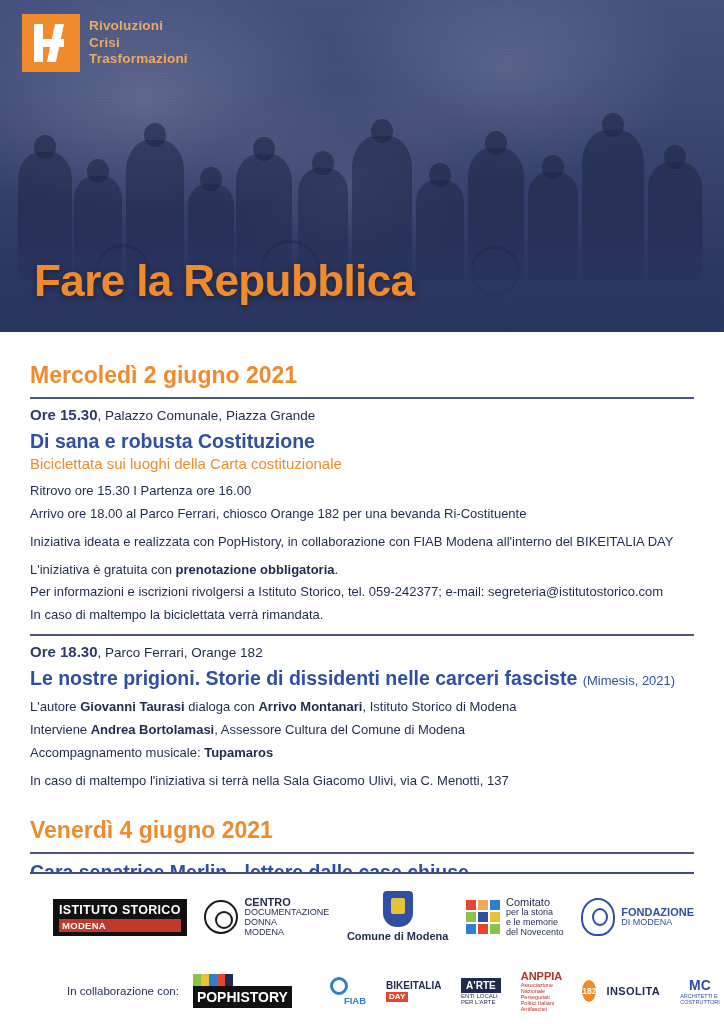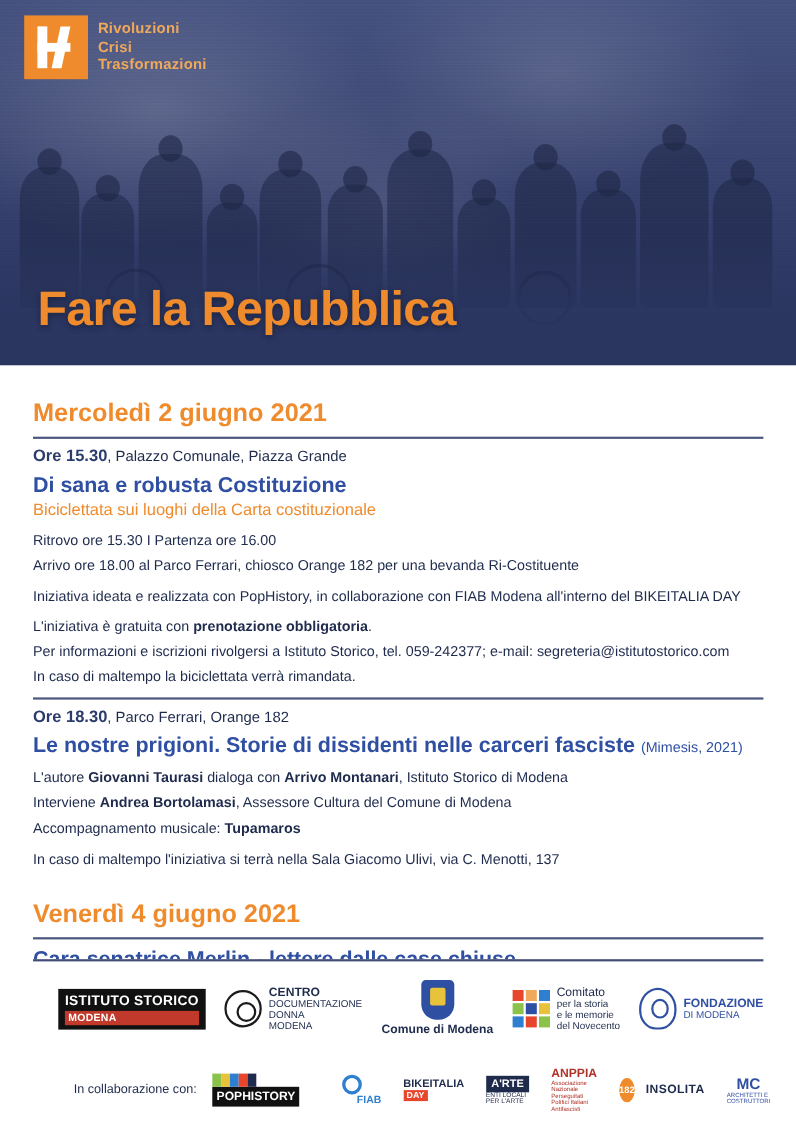--- a/index.html
+++ b/index.html
@@ -142,21 +142,21 @@
   .circle-ico::after { content:""; position:absolute; left:9px; top:9px; width:14px; height:14px; border:2px solid #1b1b1b; border-radius:50%; }
 
   .crest { width:30px; height:36px; background:#2f4fa2; border-radius:4px 4px 14px 14px; position:relative; }
   .crest::after { content:""; position:absolute; left:8px; top:7px; width:14px; height:16px; background:#e8c23a; border-radius:2px;}
 
   .mosaic { width:34px; height:34px; display:grid; grid-template-columns:repeat(3,1fr); grid-template-rows:repeat(3,1fr); gap:2px; }
   .mosaic i { display:block; }
 
   .medal { width:34px; height:38px; border:2px solid #2f4fa2; border-radius:50% 50% 45% 45%; position:relative;}
   .medal::after { content:""; position:absolute; left:9px; top:8px; width:12px; height:14px; border:2px solid #2f4fa2; border-radius:50%;}
-  .pophistory { background:#111; color:#fff; font-size:11px; font-weight:bold; padding:3px 4px; }
+  .pophistory { background:#111; color:#fff; font-size:14px; font-weight:bold; padding:3px 4px; }
   .ph-top { display:flex; }
   .ph-top i { width:8px; height:12px; display:block; }
 
   .fiab { display:flex; flex-direction:column; align-items:center; }
   .fiab-ring { width:18px; height:18px; border:3px solid #2f7fd0; border-radius:50%; }
   .fiab-txt { font-size:9.5px; font-weight:bold; color:#2f7fd0;padding-left:32px; }
 
   .bikeday { font-size:10px; font-weight:bold; color:#1f2b4d; line-height:1; }
   .bikeday em { display:inline-block; background:#e8462c; color:#fff; font-style:normal; font-size:8px; padding:1px 3px; }
 

